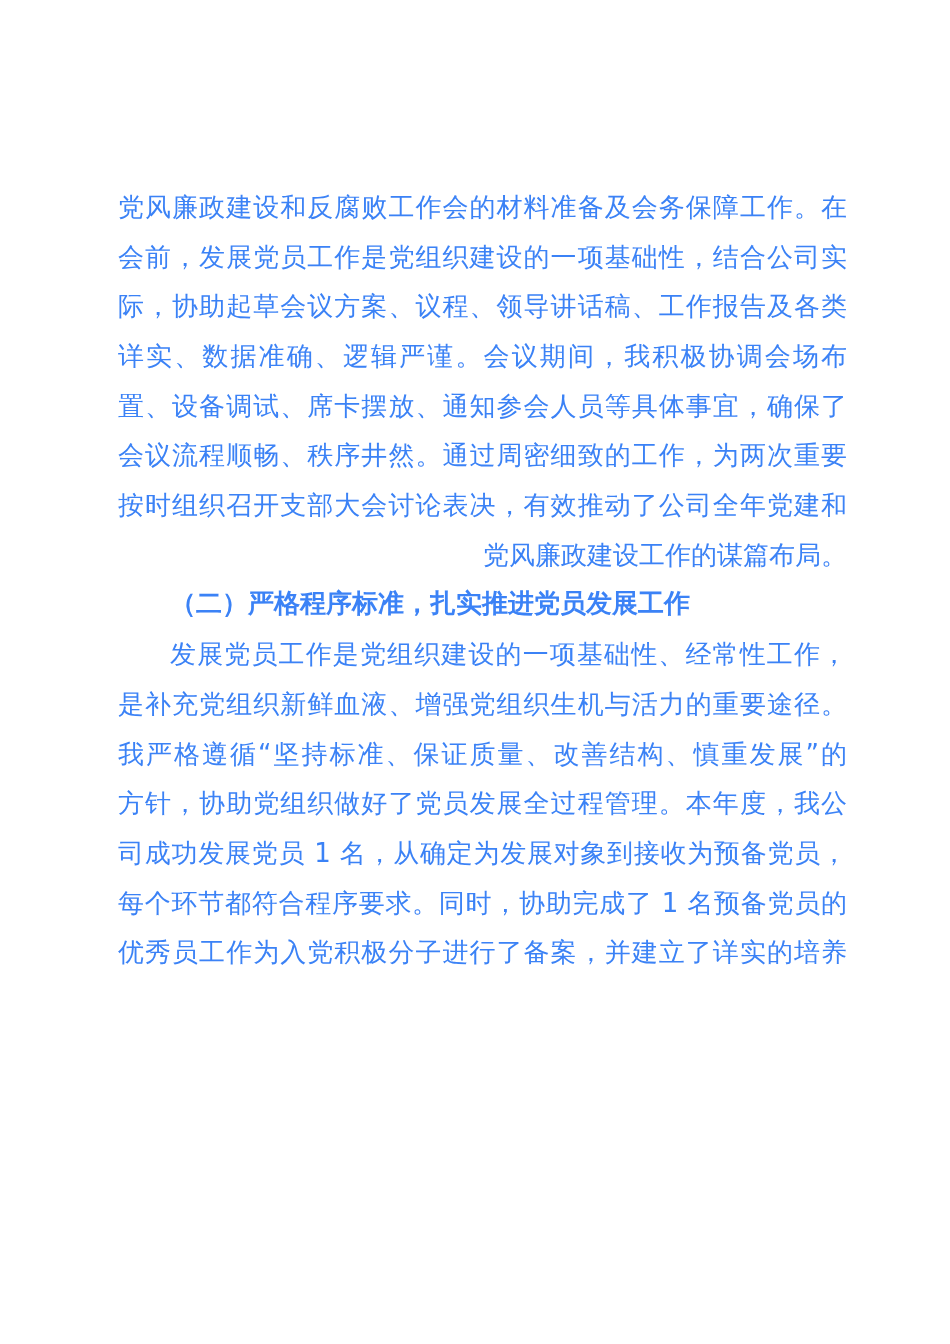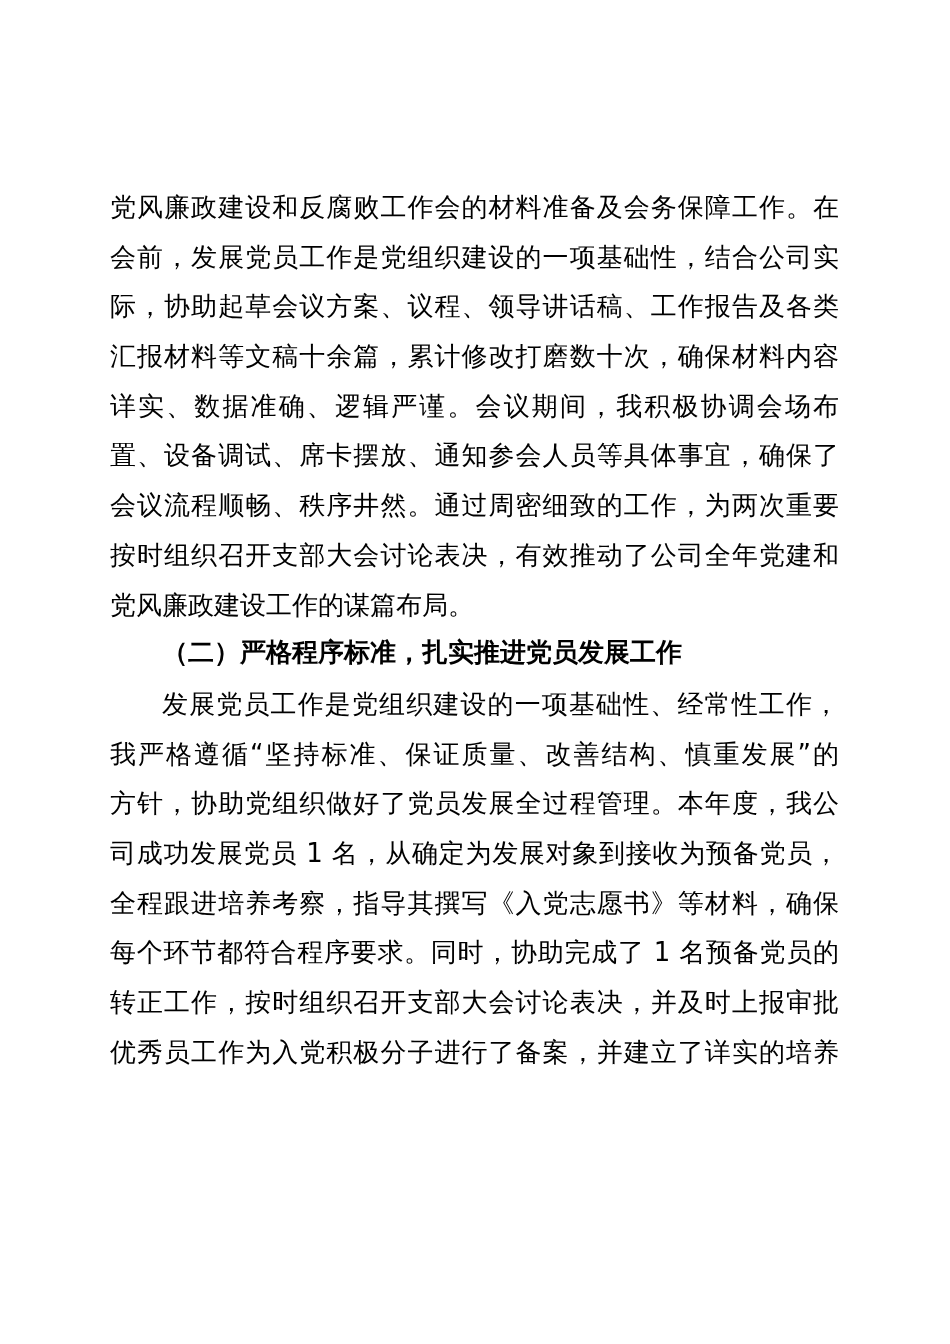--- a/index.html
+++ b/index.html
@@ -9,36 +9,36 @@
   }
   .page {
     position: relative;
     width: 950px;
     height: 1344px;
     background: #ffffff;
     overflow: hidden;
   }
   .content {
     position: absolute;
-    left: 110px;
+    left: 118px;
     top: 183px;
     width: 729px;
-    color: #000000;
+    color: #3b82f6;
     font-family: "DejaVu Sans", sans-serif;
     font-size: 26px;
     font-weight: 400;
   }
   .paragraph {
     margin: 0;
     padding: 0;
   }
   .line {
     height: 49.7px;
     line-height: 49.7px;
-    text-align: left;
+    text-align: right;
     white-space: nowrap;
     overflow: visible;
   }
   .line.stretch {
     white-space: normal;
     text-align: justify;
     text-align-last: justify;
     text-justify: inter-character;
   }
   .line.indent {
@@ -57,32 +57,30 @@
 </style>
 </head>
 <body>
 
 <div class="page">
   <main class="content">
       <div class="paragraph">
         <div class="line stretch">党风廉政建设和反腐败工作会的材料准备及会务保障工作。在</div>
         <div class="line stretch">会前，发展党员工作是党组织建设的一项基础性，结合公司实</div>
         <div class="line stretch">际，协助起草会议方案、议程、领导讲话稿、工作报告及各类</div>
-        <div class="line stretch">汇报材料等文稿十余篇，累计修改打磨数十次，确保材料内容</div>
         <div class="line stretch">详实、数据准确、逻辑严谨。会议期间，我积极协调会场布</div>
         <div class="line stretch">置、设备调试、席卡摆放、通知参会人员等具体事宜，确保了</div>
         <div class="line stretch">会议流程顺畅、秩序井然。通过周密细致的工作，为两次重要</div>
         <div class="line stretch">按时组织召开支部大会讨论表决，有效推动了公司全年党建和</div>
         <div class="line">党风廉政建设工作的谋篇布局。</div>
       </div>
       <div class="heading indent">（二）严格程序标准，扎实推进党员发展工作</div>
       <div class="paragraph">
         <div class="line stretch indent">发展党员工作是党组织建设的一项基础性、经常性工作，</div>
+        <div class="line stretch">是补充党组织新鲜血液、增强党组织生机与活力的重要途径。</div>
         <div class="line stretch">我严格遵循“坚持标准、保证质量、改善结构、慎重发展”的</div>
         <div class="line stretch">方针，协助党组织做好了党员发展全过程管理。本年度，我公</div>
         <div class="line stretch">司成功发展党员 1 名，从确定为发展对象到接收为预备党员，</div>
-        <div class="line stretch">全程跟进培养考察，指导其撰写《入党志愿书》等材料，确保</div>
         <div class="line stretch">每个环节都符合程序要求。同时，协助完成了 1 名预备党员的</div>
-        <div class="line stretch">转正工作，按时组织召开支部大会讨论表决，并及时上报审批</div>
         <div class="line stretch">优秀员工作为入党积极分子进行了备案，并建立了详实的培养</div>
       </div>
     </main>
 </div>
 
 </body></html>

